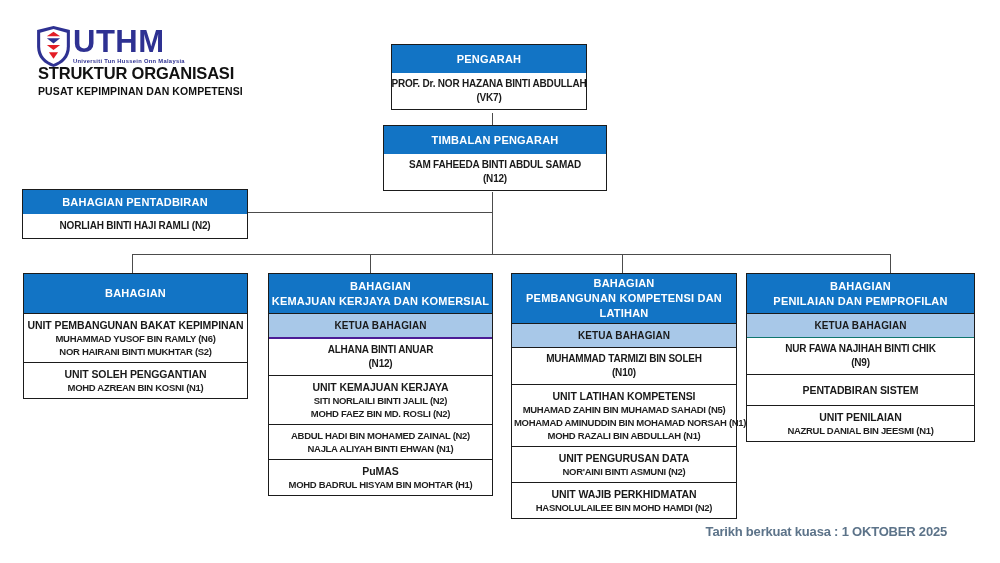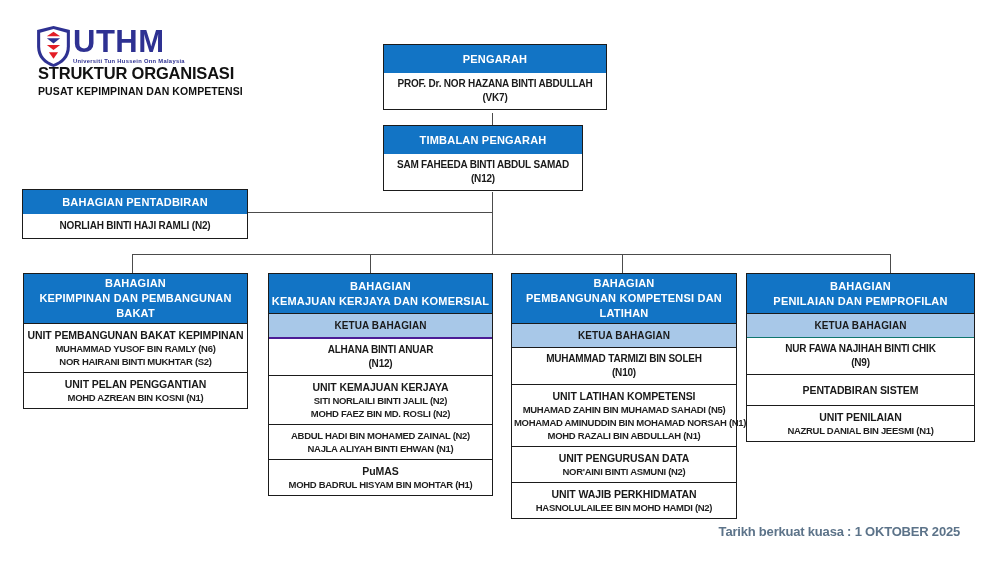--- a/index.html
+++ b/index.html
@@ -34,21 +34,21 @@
   .person-grade{font-size:10px;font-weight:bold;line-height:14px;letter-spacing:-0.2px;}
   .one-line{min-height:24px;justify-content:center;}
   .ketua-bar{background:#a8c8e8;border-top:1px solid #1b1b1b;min-height:24px;display:flex;align-items:center;
        justify-content:center;font-size:10px;font-weight:bold;letter-spacing:0.1px;box-sizing:border-box;}
   .section{border-top:1px solid #1b1b1b;text-align:center;padding:4px 2px;box-sizing:border-box;}
   .section.roomy{padding:8px 2px;}
   .sec-title{font-size:10.5px;font-weight:bold;line-height:14px;letter-spacing:-0.1px;white-space:nowrap;}
   .sec-name{font-size:9.5px;font-weight:bold;line-height:13px;letter-spacing:-0.3px;white-space:nowrap;color:#1f1f1f;}
   .sec-name.vacant{color:#d42b33;}
   
-  .footer-date{position:absolute;right:40px;top:524px;font-size:13px;font-weight:bold;color:#5c7389;letter-spacing:-0.2px;}
+  .footer-date{position:absolute;right:53px;top:524px;font-size:13px;font-weight:bold;color:#5c7389;letter-spacing:-0.2px;}
 </style>
 </head>
 <body>
 
 <div class="canvas">
 
   <div class="logo-wrap">
     <svg class="logo-shield" viewBox="0 0 32 40" aria-hidden="true">
       <path d="M16 0 L32 4 V20 C32 31 25 37 16 40 C7 37 0 31 0 20 V4 Z" fill="#2e3192"></path>
       <path d="M16 3 L29 6.5 V20 C29 29 23 34.5 16 37 C9 34.5 3 29 3 20 V6.5 Z" fill="#ffffff"></path>
@@ -67,55 +67,54 @@
 
   <div class="vline" style="left:492px;top:113px;height:12px;"></div>
   <div class="vline" style="left:492px;top:192px;height:62px;"></div>
   <div class="hline" style="left:248px;top:212px;width:245px;"></div>
   <div class="hline" style="left:132px;top:254px;width:759px;"></div>
   <div class="vline" style="left:132px;top:254px;height:19px;"></div>
   <div class="vline" style="left:370px;top:254px;height:19px;"></div>
   <div class="vline" style="left:622px;top:254px;height:19px;"></div>
   <div class="vline" style="left:890px;top:254px;height:19px;"></div>
 
-  <div class="box" style="left:383px;top:44px;width:224px;">
+  <div class="box" style="left:391px;top:44px;width:196px;">
     <div class="box-header h28">PENGARAH</div>
     <div class="box-body">
       <div class="person-name">PROF. Dr. NOR HAZANA BINTI ABDULLAH</div>
       <div class="person-grade">(VK7)</div>
     </div>
   </div>
 
-  <div class="box" style="left:383px;top:125px;width:200px;">
+  <div class="box" style="left:383px;top:125px;width:224px;">
     <div class="box-header h28">TIMBALAN PENGARAH</div>
     <div class="box-body">
       <div class="person-name">SAM FAHEEDA BINTI ABDUL SAMAD</div>
       <div class="person-grade">(N12)</div>
     </div>
   </div>
 
   <div class="box" style="left:22px;top:189px;width:226px;">
     <div class="box-header h24">BAHAGIAN PENTADBIRAN</div>
     <div class="box-body one-line">
       <div class="person-name">NORLIAH BINTI HAJI RAMLI (N2)</div>
     </div>
   </div>
 
   <div class="box" style="left:23px;top:273px;width:225px;">
     <div class="box-header h40">
       <span>BAHAGIAN</span>
-      <span>KEPIMPINAN DAN PEMBANGUNAN BAKAT</span>
     </div>
     <div class="section">
       <div class="sec-title">UNIT PEMBANGUNAN BAKAT KEPIMPINAN</div>
       <div class="sec-name">MUHAMMAD YUSOF BIN RAMLY (N6)</div>
       <div class="sec-name">NOR HAIRANI BINTI MUKHTAR (S2)</div>
     </div>
     <div class="section">
-      <div class="sec-title">UNIT PELAN PENGGANTIAN</div>
+      <div class="sec-title">UNIT SOLEH PENGGANTIAN</div>
       <div class="sec-name">MOHD AZREAN BIN KOSNI (N1)</div>
     </div>
   </div>
 
   <div class="box" style="left:268px;top:273px;width:225px;">
     <div class="box-header h40">
       <span>BAHAGIAN</span>
       <span>KEMAJUAN KERJAYA DAN KOMERSIAL</span>
     </div>
     <div class="ketua-bar">KETUA BAHAGIAN</div>

